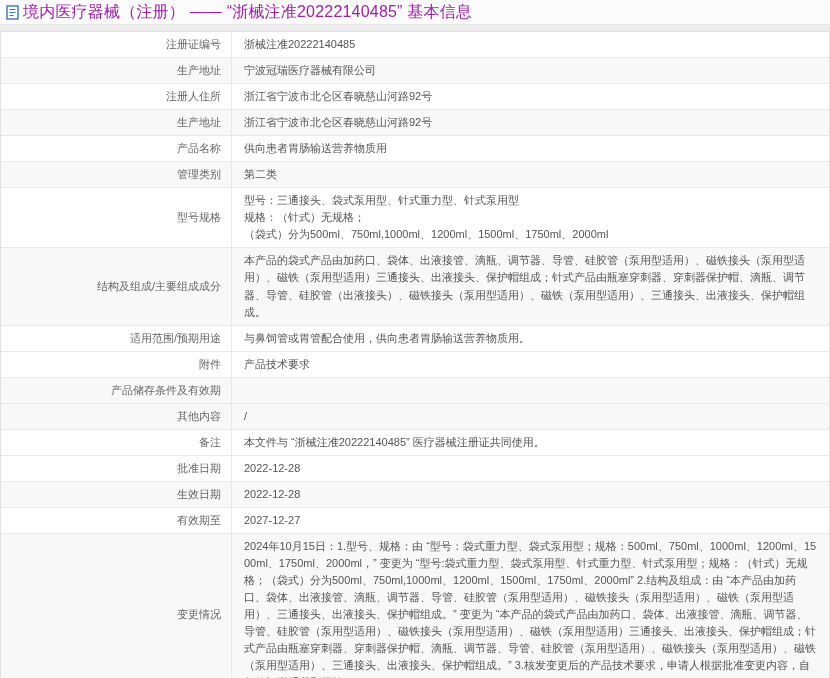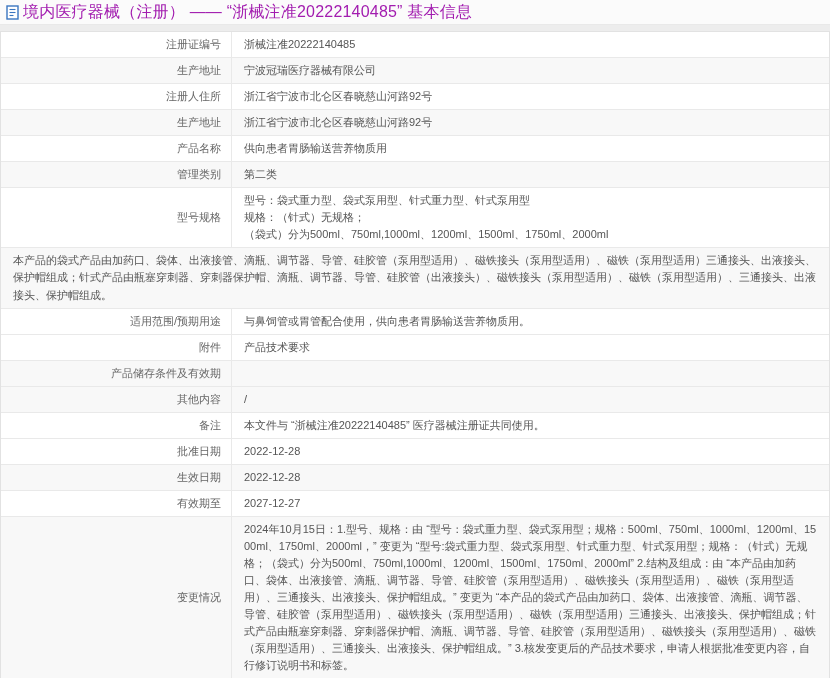--- a/index.html
+++ b/index.html
@@ -111,26 +111,27 @@
       <div class="cell-value">供向患者胃肠输送营养物质用</div>
     </div>
 
     <div class="row alt">
       <div class="cell-label">管理类别</div>
       <div class="cell-value">第二类</div>
     </div>
 
     <div class="row">
       <div class="cell-label">型号规格</div>
-      <div class="cell-value">型号：袋式重力型、袋式泵用型、针式重力型、针式泵用型
+      <div class="cell-value">型号：三通接头、袋式泵用型、针式重力型、针式泵用型
 规格：（针式）无规格；
 （袋式）分为500ml、750ml,1000ml、1200ml、1500ml、1750ml、2000ml</div>
     </div>
 
     <div class="row alt">
+      <div class="cell-label">结构及组成/主要组成成分</div>
       <div class="cell-value">本产品的袋式产品由加药口、袋体、出液接管、滴瓶、调节器、导管、硅胶管（泵用型适用）、磁铁接头（泵用型适用）、磁铁（泵用型适用）三通接头、出液接头、保护帽组成；针式产品由瓶塞穿刺器、穿刺器保护帽、滴瓶、调节器、导管、硅胶管（出液接头）、磁铁接头（泵用型适用）、磁铁（泵用型适用）、三通接头、出液接头、保护帽组成。</div>
     </div>
 
     <div class="row">
       <div class="cell-label">适用范围/预期用途</div>
       <div class="cell-value">与鼻饲管或胃管配合使用，供向患者胃肠输送营养物质用。</div>
     </div>
 
     <div class="row">
       <div class="cell-label">附件</div>

